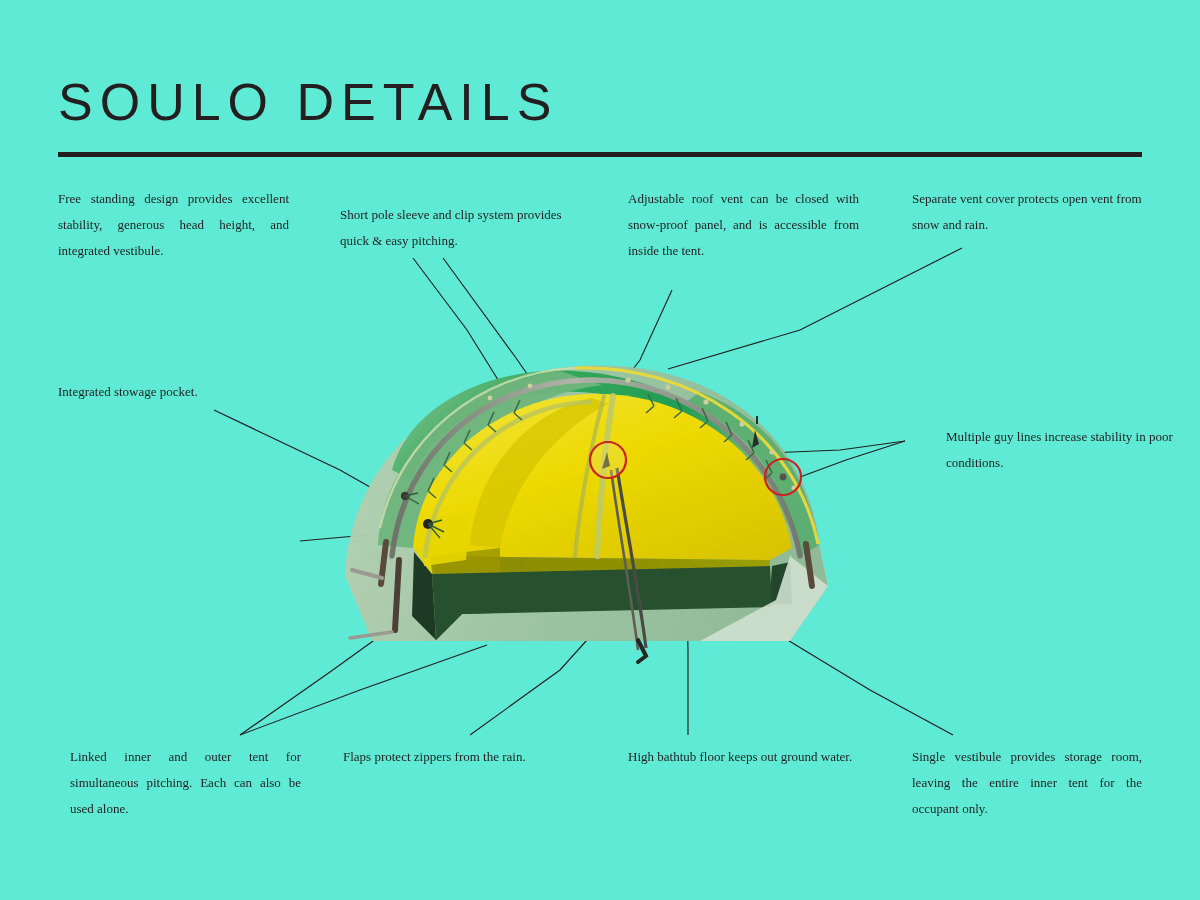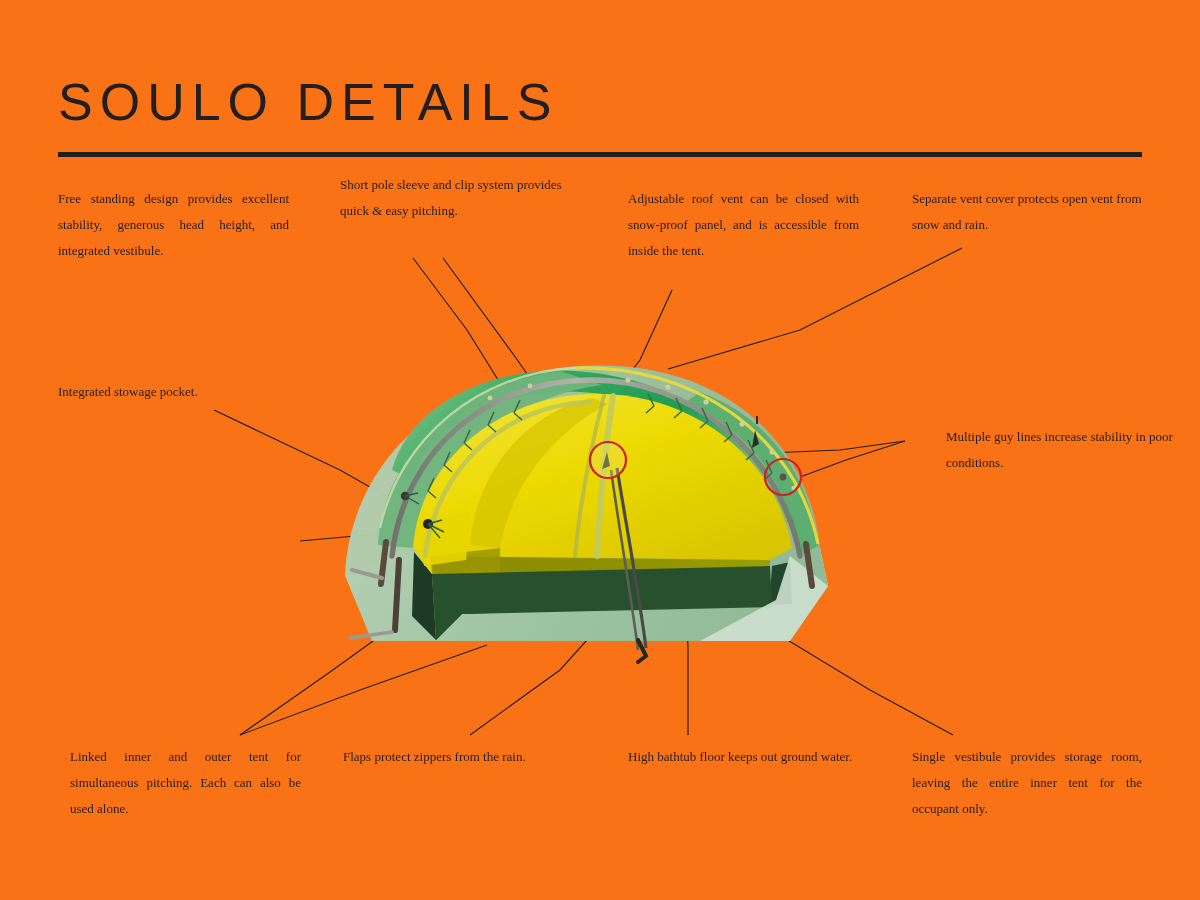--- a/index.html
+++ b/index.html
@@ -7,21 +7,21 @@
     padding: 0;
     background: #ffffff;
   }
   body {
     font-family: "Liberation Sans", sans-serif;
   }
   #page {
     position: relative;
     width: 1200px;
     height: 900px;
-    background: #f97316;
+    background: #5eead4;
     overflow: hidden;
   }
   #title {
     position: absolute;
     left: 58px;
     top: 72px;
     font-size: 52px;
     letter-spacing: 7px;
     font-weight: 400;
     color: #231f20;
@@ -43,21 +43,21 @@
     color: #231f20;
     font-family: Liberation Serif, serif;
     text-align: justify;
     -moz-text-align-last: left;
     text-align-last: left;
   }
   .cap.nojust { text-align: left; }
 
   
   #cap-freestanding { left: 58px;  top: 186px; width: 231px; }
-  #cap-polesleeve   { left: 340px; top: 172px; width: 233px; }
+  #cap-polesleeve   { left: 340px; top: 202px; width: 233px; }
   #cap-roofvent     { left: 628px; top: 186px; width: 231px; }
   #cap-ventcover    { left: 912px; top: 186px; width: 230px; }
   #cap-stowage      { left: 58px;  top: 379px; width: 240px; }
   #cap-mesh         { left: 58px;  top: 479px; width: 231px; }
   #cap-guylines     { left: 912px; top: 424px; width: 230px; margin-left: 34px; }
   #cap-linked       { left: 70px;  top: 744px; width: 231px; }
   #cap-flaps        { left: 343px; top: 744px; width: 260px; }
   #cap-bathtub      { left: 628px; top: 744px; width: 233px; }
   #cap-vestibule    { left: 912px; top: 744px; width: 230px; }
 

